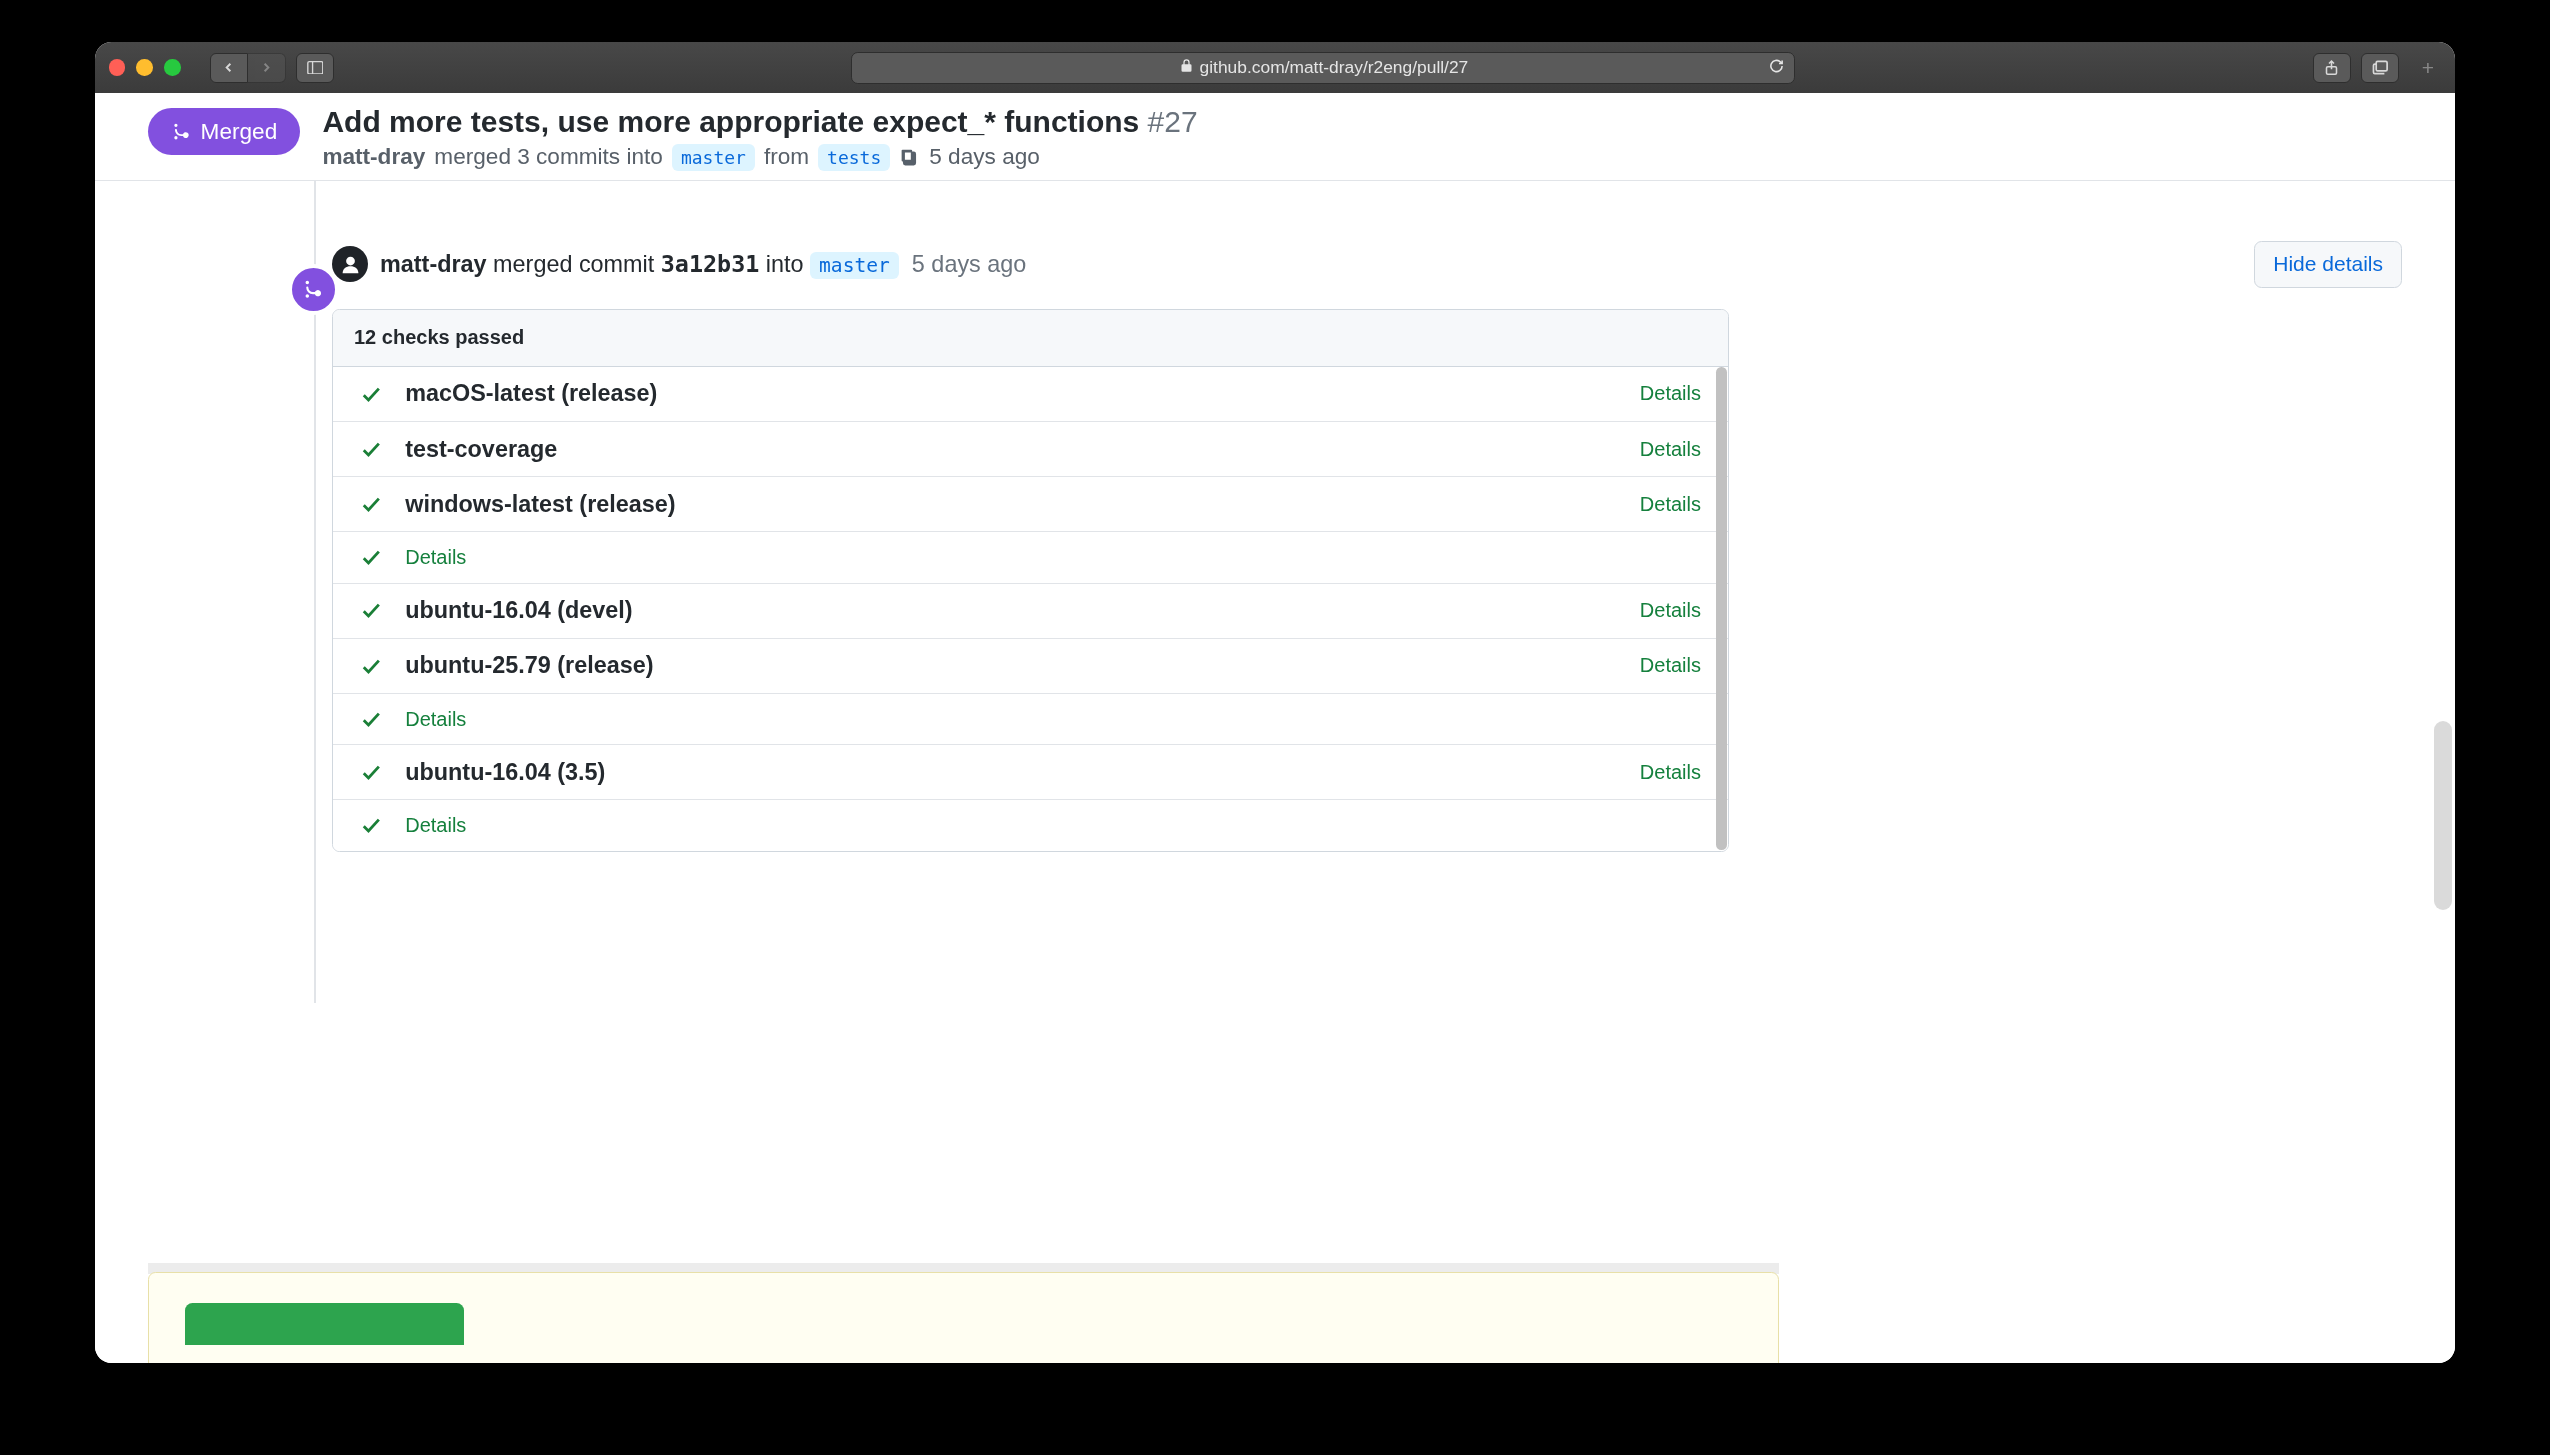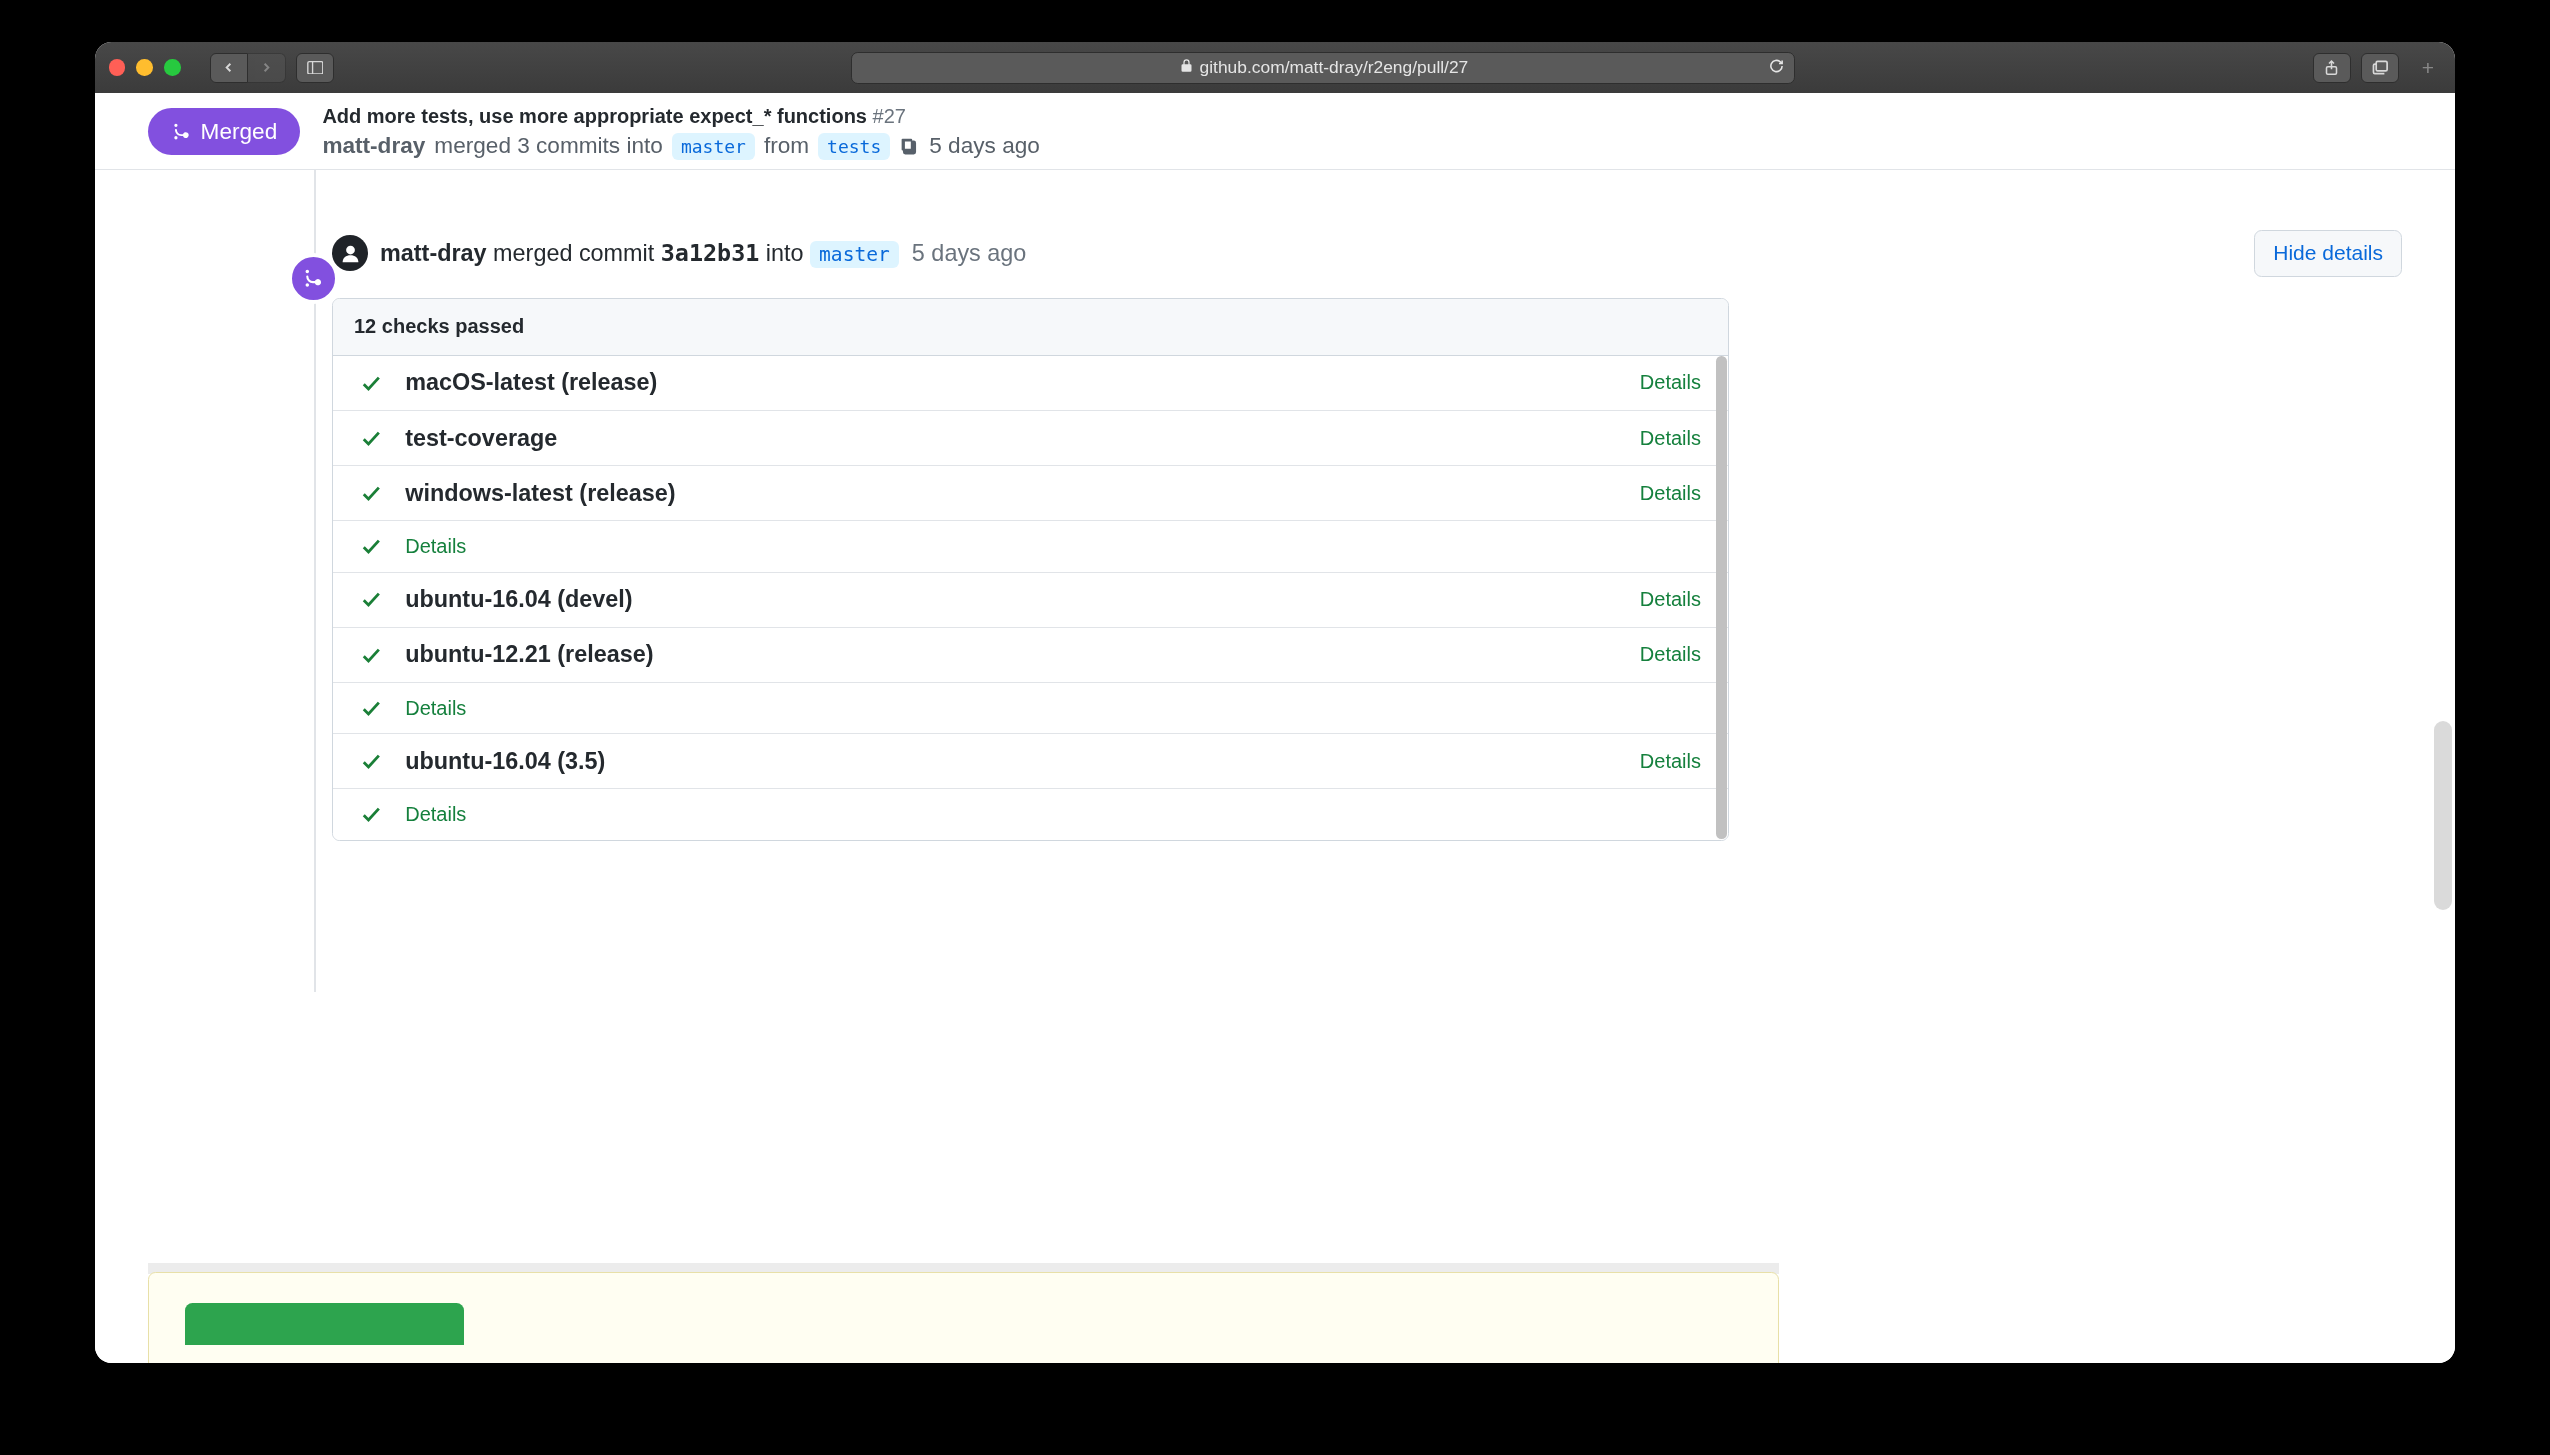--- a/index.html
+++ b/index.html
@@ -23,21 +23,21 @@
     .reload { position:absolute; right:10.6px; top:50%; transform:translateY(-50%); }
     .reload svg { stroke:#e5e5e5; fill:none; }
     .plus-tab { width:27px; height:27px; display:flex; align-items:center; justify-content:center; color:#888; font-size:21px; margin-left:4.5px; }
 
     
     .gh { position:absolute; top:51px; left:0; right:0; bottom:0; background:#fff; overflow:hidden; }
     .pr-head { padding:12px 53px 9px 53px; border-bottom:0.8px solid #e1e4e8; display:flex; align-items:flex-start; gap:22.6px; }
     .merged-badge { background:#8250df; color:#fff; border-radius:754px; padding:10.6px 22.6px; font-size:22.6px; font-weight:500; display:inline-flex; align-items:center; gap:9px; margin-top:3px; }
     .merged-badge svg { fill:#fff; }
     .pr-title-block { flex:1; }
-    .pr-title { font-size:20px; font-weight:400; margin-bottom:4.5px; }
+    .pr-title { font-size:30px; font-weight:400; margin-bottom:4.5px; }
     .pr-title .t { font-weight:600; }
     .pr-title .num { color:#6a737d; }
     .pr-sub { font-size:22.6px; color:#586069; display:flex; align-items:center; gap:9px; flex-wrap:wrap; }
     .pr-sub .author { color:#586069; font-weight:600; }
     .branch { background:#ddf4ff; color:#0969da; font-family:ui-monospace,SFMono-Regular,Menlo,monospace; font-size:18px; padding:3px 9px; border-radius:6px; }
     .copy-ic { width:21px; height:21px; }
     .copy-ic svg{ fill:#57606a; }
 
     .timeline { position:relative; padding:60px 53px 0 219px; }
     .timeline-line { position:absolute; left:219px; top:0; bottom:-151px; width:2.3px; background:#e1e4e8; }
@@ -215,21 +215,21 @@
                 <span class="chk-ic"><svg viewBox="0 0 24 24">
                     <polyline points="4 13 9 18 20 6"></polyline>
                   </svg></span>
                 <span class="chk-name">ubuntu-16.04 (devel)</span>
                 <span class="chk-det">Details</span>
               </div>
               <div class="check-row">
                 <span class="chk-ic"><svg viewBox="0 0 24 24">
                     <polyline points="4 13 9 18 20 6"></polyline>
                   </svg></span>
-                <span class="chk-name">ubuntu-12.21 (release)</span>
+                <span class="chk-name">ubuntu-25.79 (release)</span>
                 <span class="chk-det">Details</span>
               </div>
               <div class="check-row">
                 <span class="chk-ic"><svg viewBox="0 0 24 24">
                     <polyline points="4 13 9 18 20 6"></polyline>
                   </svg></span>
                 <span class="chk-det">Details</span>
               </div>
               <div class="check-row">
                 <span class="chk-ic"><svg viewBox="0 0 24 24">

